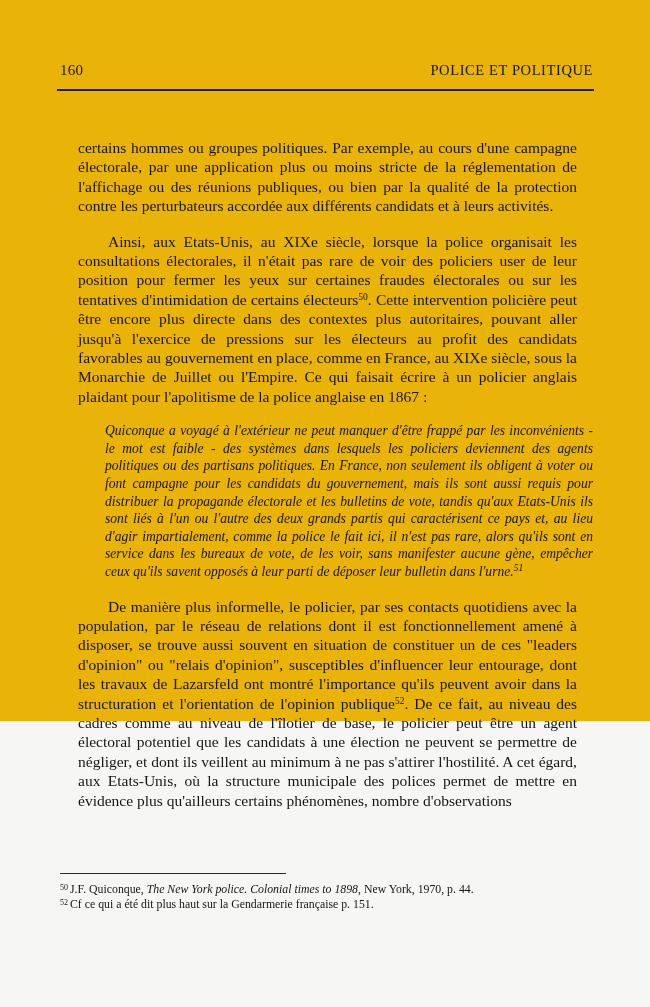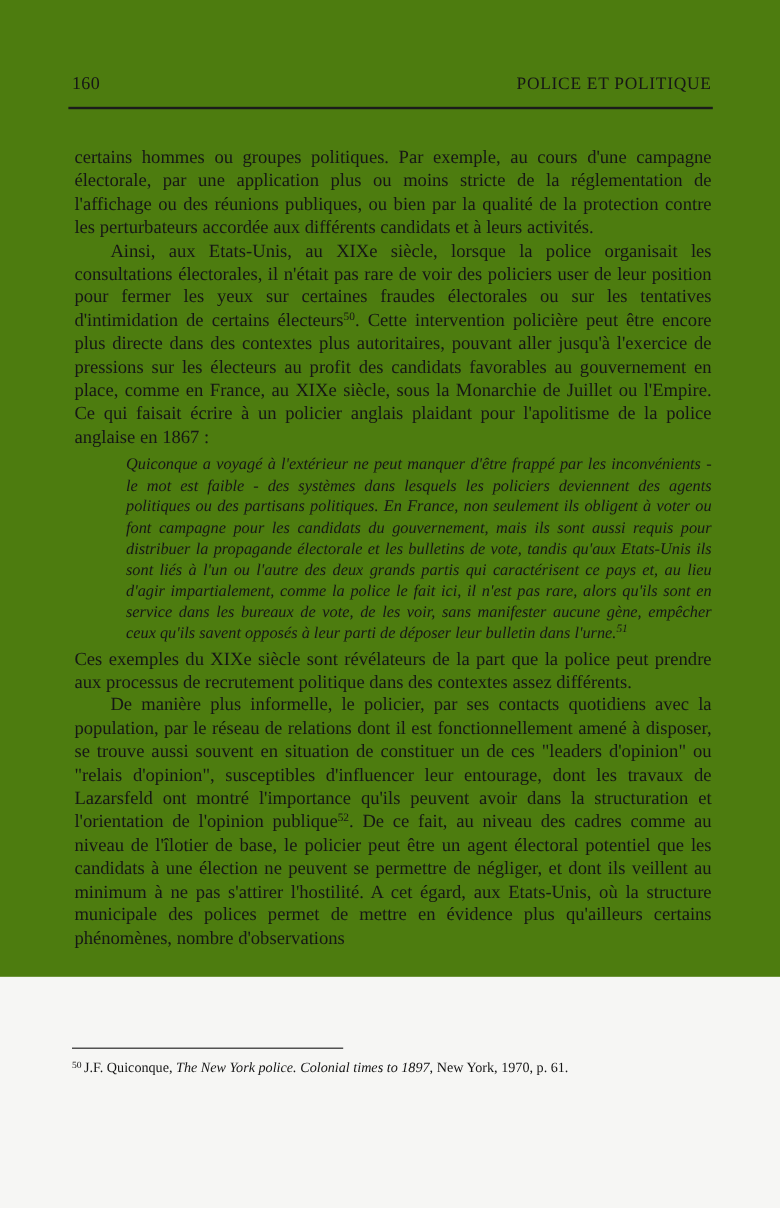--- a/index.html
+++ b/index.html
@@ -10,22 +10,22 @@
     width: 650px;
     height: 1007px;
     background: #f6f6f4;
     font-family: "Liberation Serif", "DejaVu Serif", serif;
     color: #161616;
     overflow: hidden;
   }
   .page {
     position: relative;
     width: 650px;
-    height: 814px;
-    background: #4d7c0f;
+    height: 721px;
+    background: #eab308;
     box-sizing: border-box;
   }
   .page-header {
     position: absolute;
     left: 60px;
     right: 57px;
     top: 62px;
     display: flex;
     justify-content: space-between;
     align-items: baseline;
@@ -47,21 +47,21 @@
   .body-text {
     position: absolute;
     left: 62px;
     width: 531px;
     top: 122px;
     font-size: 15.5px;
     line-height: 19.4px;
     text-align: justify;
   }
   p.para {
-    margin: 0;
+    margin: 16px;
   }
   p.indent {
     text-indent: 30px;
   }
   blockquote.quote {
     margin: 4px 0 3px 43px;
     padding: 0;
     font-size: 13.6px;
     line-height: 17.6px;
     text-align: justify;
@@ -122,31 +122,31 @@
     </p>
 
     <p class="para indent">
       <span>Ainsi, aux Etats-Unis, au XIXe siècle, lorsque la police organisait les consultations électorales, il n'était pas rare de voir des policiers user de leur position pour fermer les yeux sur certaines fraudes électorales ou sur les tentatives d'intimidation de certains électeurs</span><sup class="fnref">50</sup><span>. Cette intervention policière peut être encore plus directe dans des contextes plus autoritaires, pouvant aller jusqu'à l'exercice de pressions sur les électeurs au profit des candidats favorables au gouvernement en place, comme en France, au XIXe siècle, sous la Monarchie de Juillet ou l'Empire. Ce qui faisait écrire à un policier anglais plaidant pour l'apolitisme de la police anglaise en 1867 :</span>
     </p>
 
     <blockquote class="quote">
       <span>Quiconque a voyagé à l'extérieur ne peut manquer d'être frappé par les inconvénients - le mot est faible - des systèmes dans lesquels les policiers deviennent des agents politiques ou des partisans politiques. En France, non seulement ils obligent à voter ou font campagne pour les candidats du gouvernement, mais ils sont aussi requis pour distribuer la propagande électorale et les bulletins de vote, tandis qu'aux Etats-Unis ils sont liés à l'un ou l'autre des deux grands partis qui caractérisent ce pays et, au lieu d'agir impartialement, comme la police le fait ici, il n'est pas rare, alors qu'ils sont en service dans les bureaux de vote, de les voir, sans manifester aucune gène, empêcher ceux qu'ils savent opposés à leur parti de déposer leur bulletin dans l'urne.</span><sup class="fnref">51</sup>
     </blockquote>
 
-    <p class="para">
-      <span>Ces exemples du XIXe siècle sont révélateurs de la part que la police peut prendre aux processus de recrutement politique dans des contextes assez différents.</span>
-    </p>
 
     <p class="para indent">
       <span>De manière plus informelle, le policier, par ses contacts quotidiens avec la population, par le réseau de relations dont il est fonctionnellement amené à disposer, se trouve aussi souvent en situation de constituer un de ces "leaders d'opinion" ou "relais d'opinion", susceptibles d'influencer leur entourage, dont les travaux de Lazarsfeld ont montré l'importance qu'ils peuvent avoir dans la structuration et l'orientation de l'opinion publique</span><sup class="fnref">52</sup><span>. De ce fait, au niveau des cadres comme au niveau de l'îlotier de base, le policier peut être un agent électoral potentiel que les candidats à une élection ne peuvent se permettre de négliger, et dont ils veillent au minimum à ne pas s'attirer l'hostilité. A cet égard, aux Etats-Unis, où la structure municipale des polices permet de mettre en évidence plus qu'ailleurs certains phénomènes, nombre d'observations</span>
     </p>
 
   </main>
 
   <div class="footnote-rule"></div>
 
   <footer class="footnotes">
     <p class="footnote">
-      <sup class="fnref">50</sup><span>J.F. Quiconque, </span><span class="italic">The New York police. Colonial times to 1897</span><span>, New York, 1970, p. 61.</span>
+      <sup class="fnref">50</sup><span>J.F. Quiconque, </span><span class="italic">The New York police. Colonial times to 1898</span><span>, New York, 1970, p. 44.</span>
+    </p>
+    <p class="footnote">
+      <sup class="fnref">52</sup><span>Cf ce qui a été dit plus haut sur la Gendarmerie française p. 151.</span><span class="italic"></span><span></span>
     </p>
   </footer>
 
 </div>
 
 </body></html>

